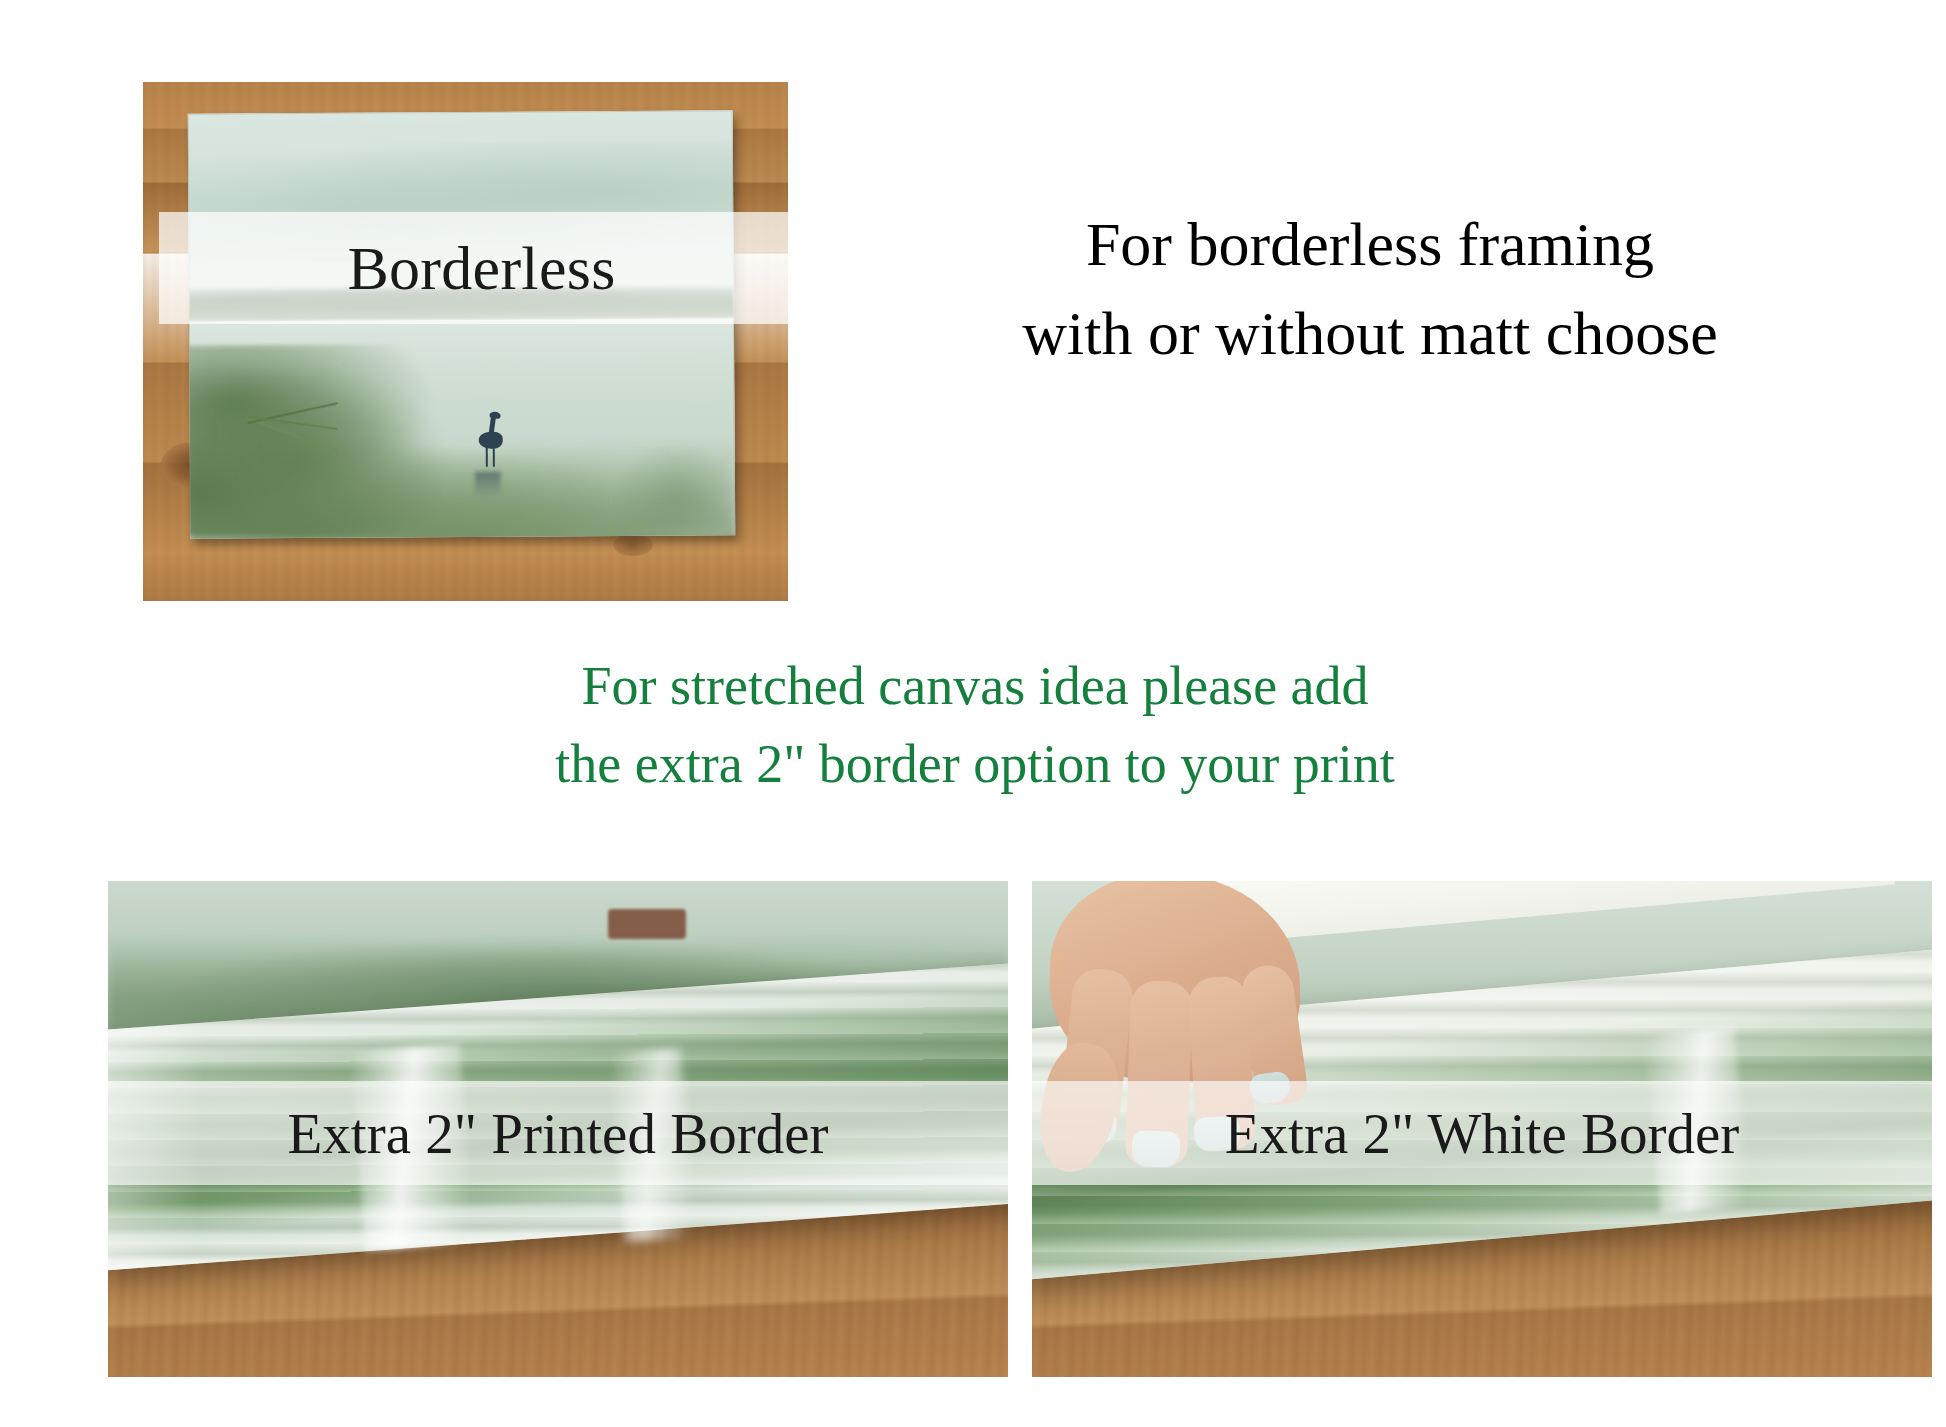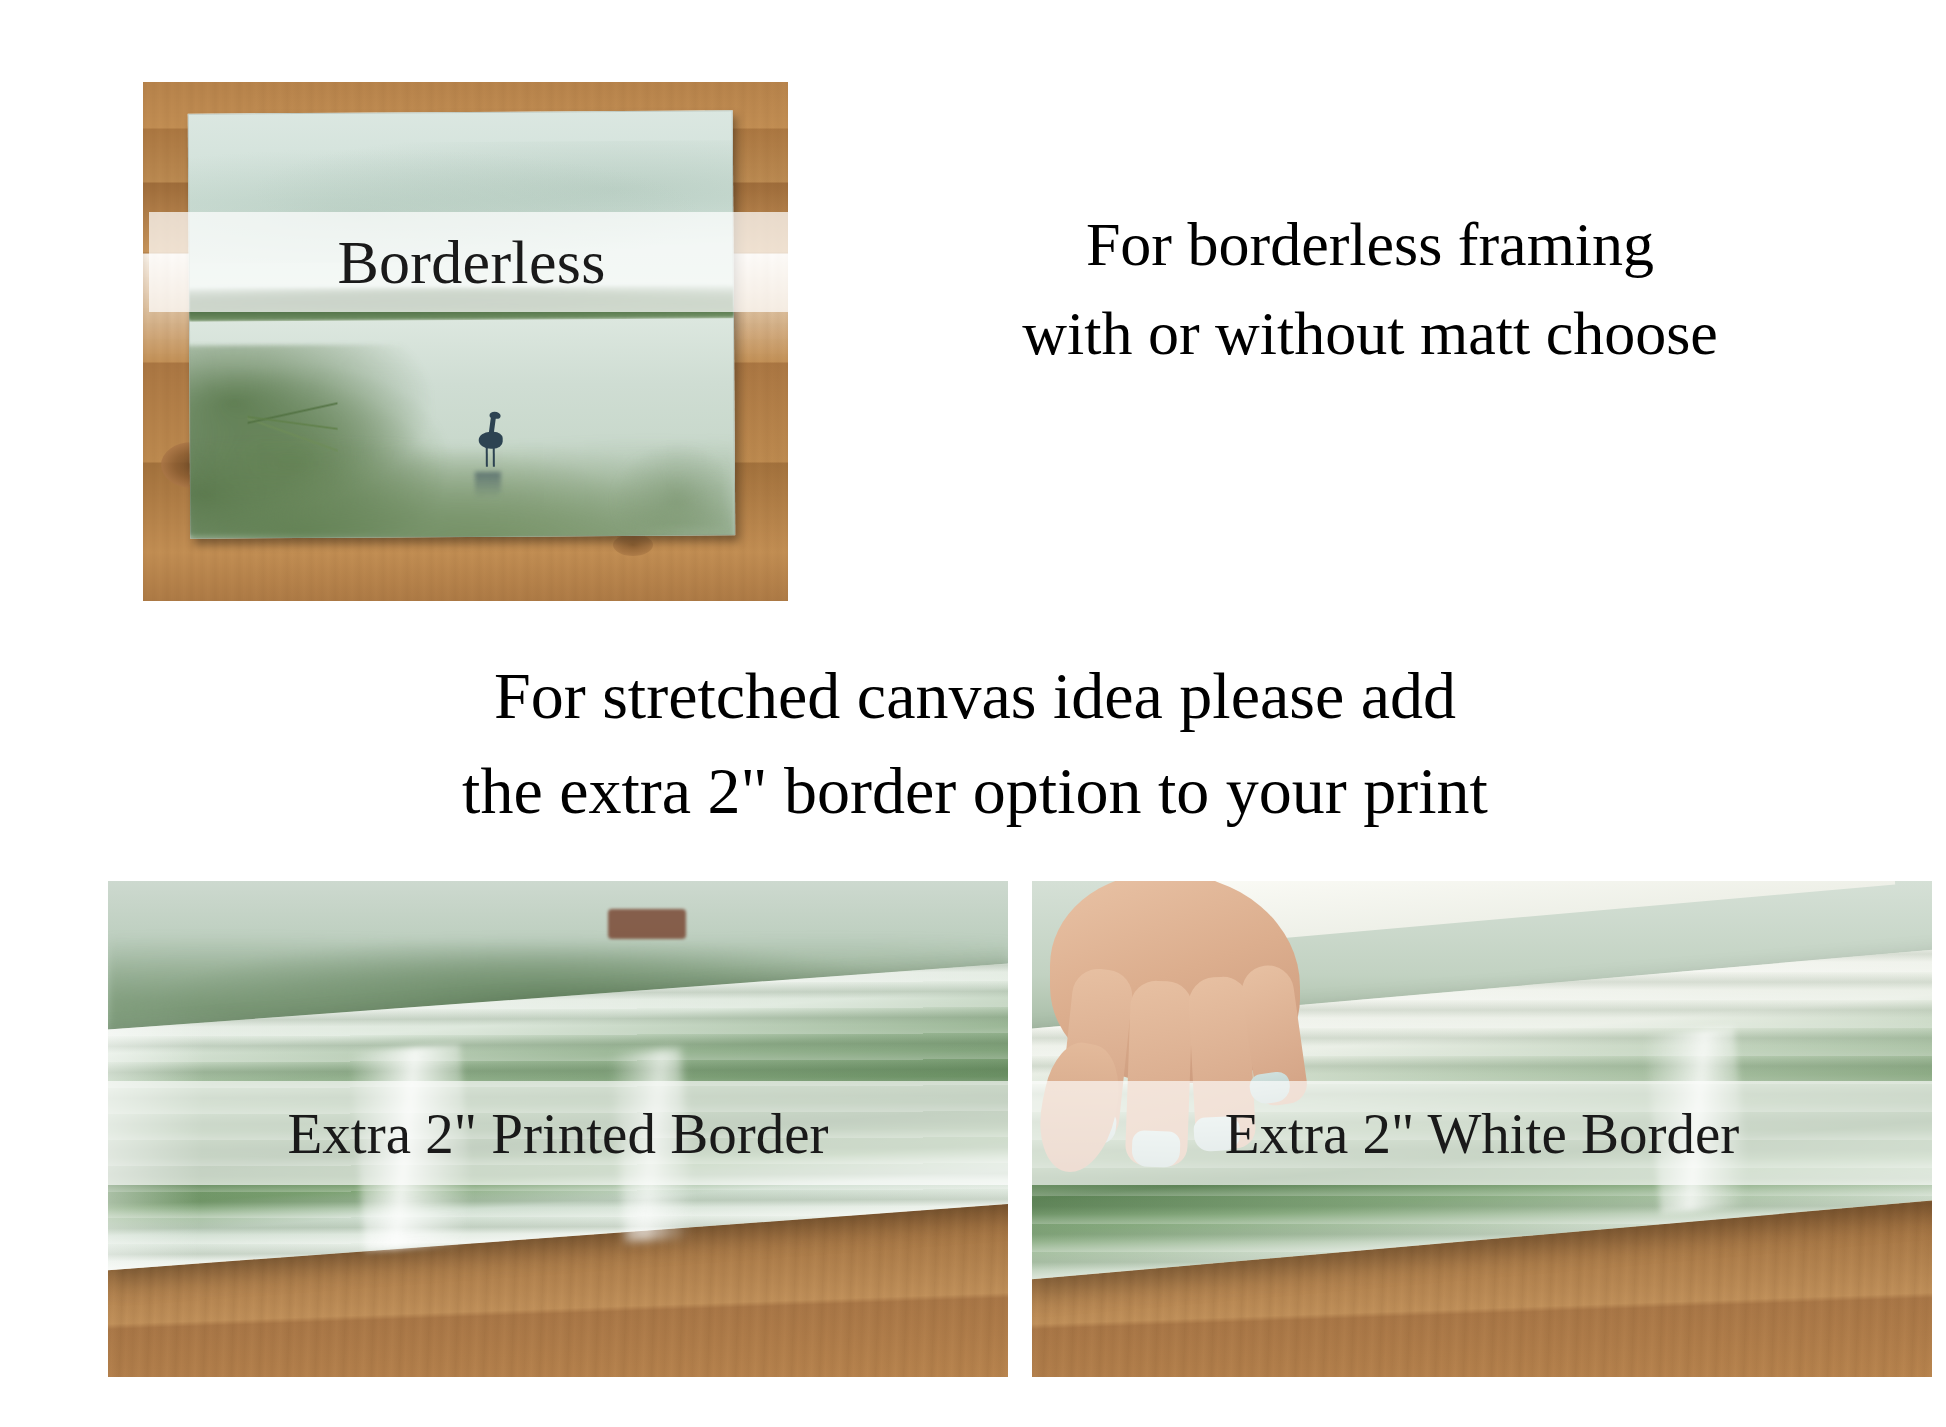--- a/index.html
+++ b/index.html
@@ -170,21 +170,21 @@
   
   .caption-band {
     position: absolute;
     background: rgba(255,255,255,.72);
     display: flex;
     align-items: center;
     justify-content: center;
     color: #1a1a1a;
   }
   #band-borderless {
-    left: 6px; top: 130px; width: 100%; height: 100px;
+    left: 16px; top: 130px; width: 100%; height: 112px;
   }
   #band-borderless .caption-text {
     font-size: 62px;
     letter-spacing: .3px;
   }
 
   
   #framing-text {
     position: absolute;
     left: 880px;
@@ -197,22 +197,22 @@
   }
   #framing-text .line { display: block; white-space: nowrap; }
 
   
   #canvas-text {
     position: absolute;
     left: 330px;
     top: 648px;
     width: 1290px;
     text-align: center;
-    color: #000000;
-    font-size: 66px;
+    color: #15803d;
+    font-size: 54px;
     line-height: 1.44;
   }
   #canvas-text .line { display: block; white-space: nowrap; }
 
   
   .bottom-photo {
     position: absolute;
     top: 881px;
     width: 900px;
     height: 496px;

